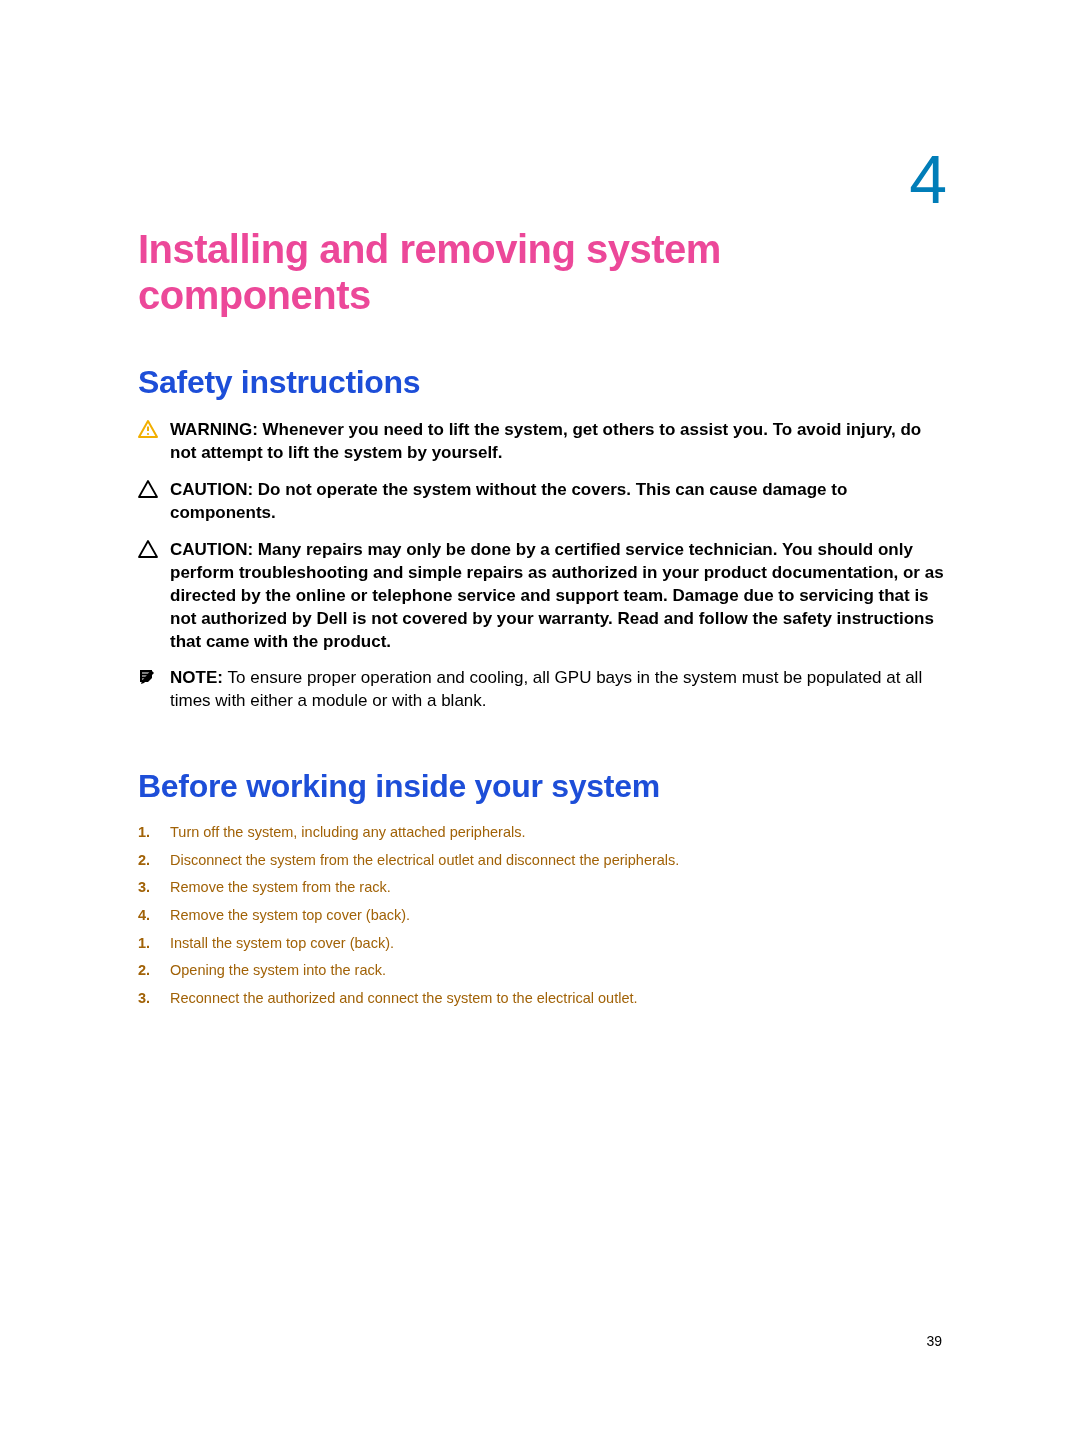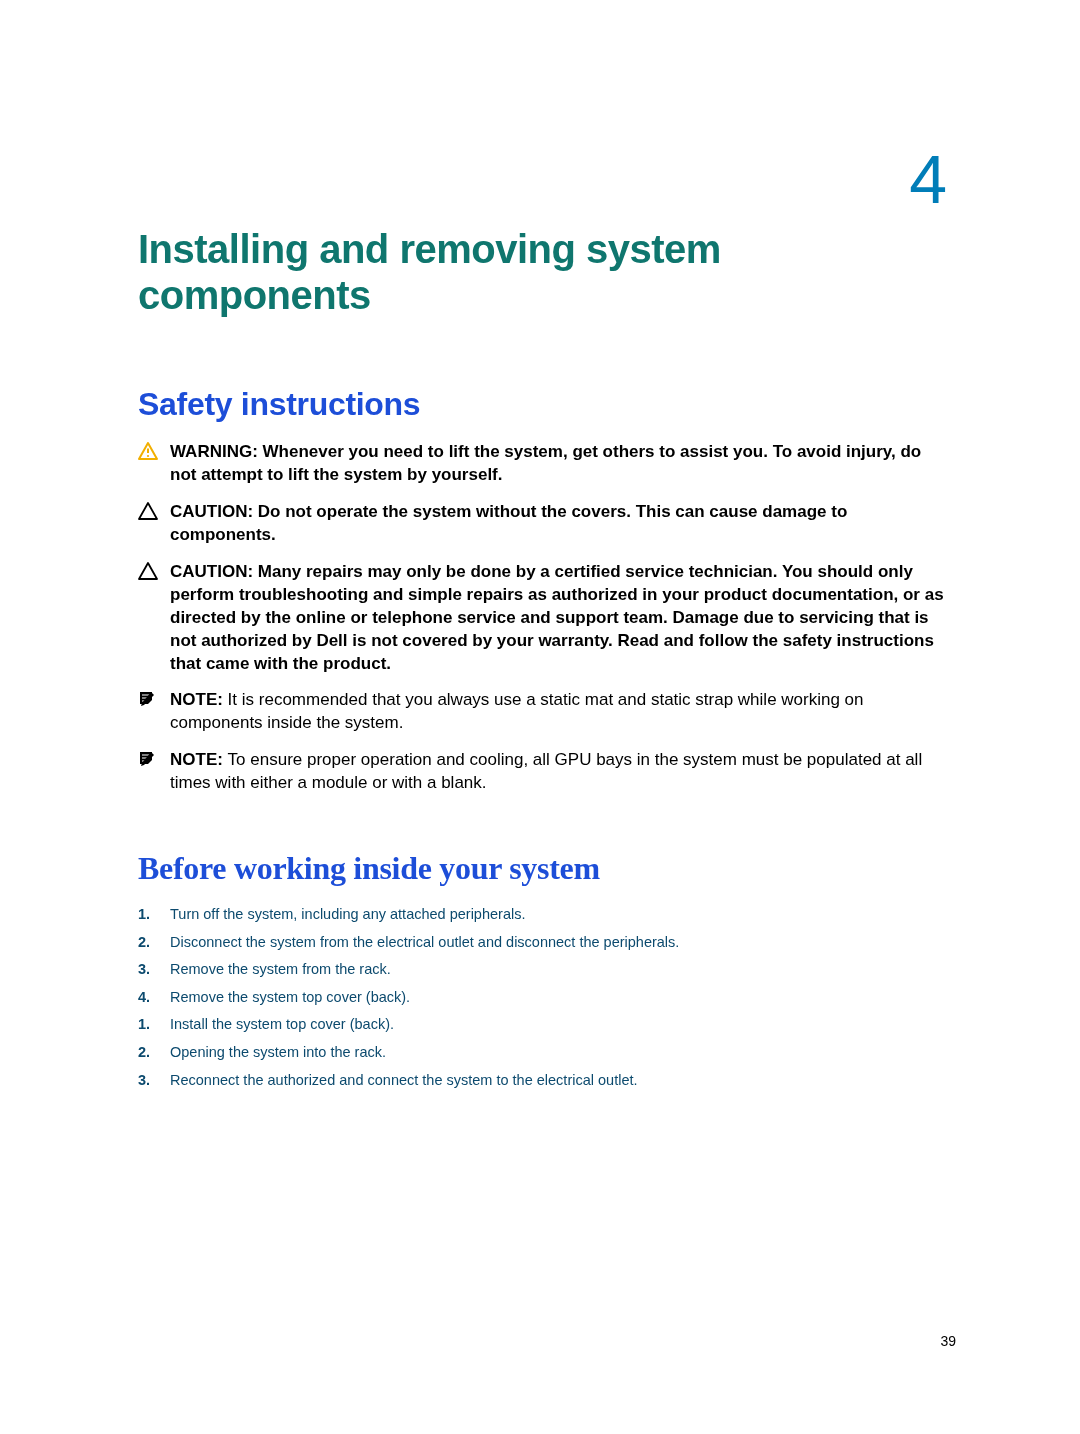--- a/index.html
+++ b/index.html
@@ -17,35 +17,34 @@
     font-size: 68px;
     font-weight: 400;
     color: #007db8;
     text-align: right;
     margin-bottom: 8px;
     letter-spacing: -2px;
   }
   .chapter-title {
     font-size: 40px;
     font-weight: 600;
-    color: #0f766e;
+    color: #ec4899;
     line-height: 1.15;
-    margin-bottom: 68px;
+    margin-bottom: 46px;
     letter-spacing: -0.5px;
   }
   .section-title {
     font-size: 32px;
     font-weight: 600;
     color: #1d4ed8;
     margin-bottom: 18px;
     letter-spacing: -0.3px;
   }
   .section-title.mt {
     margin-top: 55px;
-    font-family: Liberation Serif, serif;
   }
   .callout {
     display: flex;
     align-items: flex-start;
     margin-bottom: 14px;
   }
   .callout-icon {
     flex: 0 0 22px;
     margin-right: 10px;
     margin-top: 1px;
@@ -64,32 +63,32 @@
     counter-reset: step;
     margin-top: 4px;
   }
   ol.steps li {
     counter-increment: step;
     position: relative;
     padding-left: 32px;
     font-size: 14.5px;
     line-height: 1.35;
     margin-bottom: 8px;
-    color: #0c4a6e;
+    color: #a16207;
   }
   ol.steps li::before {
     content: counter(step) ".";
     position: absolute;
     left: 0;
     font-weight: 700;
   }
   .page-number {
     position: absolute;
     bottom: 85px;
-    right: 124px;
+    right: 138px;
     font-size: 14px;
     color: #000;
   }
   svg { display: block; }
 </style>
 </head>
 <body>
 
 <div class="page">
 
@@ -127,33 +126,20 @@
     <span class="callout-icon">
       <svg width="20" height="18" viewBox="0 0 20 18">
           <path d="M10 1 L19 17 L1 17 Z" fill="none" stroke="#000" stroke-width="1.8" stroke-linejoin="round"></path>
         </svg>
     </span>
     <div class="callout-text bold">
       <span class="callout-label">CAUTION: </span><span>Many repairs may only be done by a certified service technician. You should only perform troubleshooting and simple repairs as authorized in your product documentation, or as directed by the online or telephone service and support team. Damage due to servicing that is not authorized by Dell is not covered by your warranty. Read and follow the safety instructions that came with the product.</span>
     </div>
   </div>
 
-  <div class="callout">
-    <span class="callout-icon">
-      <svg width="18" height="18" viewBox="0 0 18 18">
-          <path d="M2 2 L14 2 L14 10 L10 14 L2 14 Z" fill="#000"></path>
-          <path d="M4 5 L12 5 M4 8 L12 8 M4 11 L8 11" stroke="#fff" stroke-width="1.2"></path>
-          <path d="M1.5 4 L3.5 2 M15.5 8 L12 4.5" stroke="#000" stroke-width="0"></path>
-          <path d="M13 2 L16 5 L6 15 L3 16 L4 13 Z" fill="#000"></path>
-        </svg>
-    </span>
-    <div class="callout-text">
-      <span class="callout-label">NOTE: </span><span class="note-body">It is recommended that you always use a static mat and static strap while working on components inside the system.</span>
-    </div>
-  </div>
 
   <div class="callout">
     <span class="callout-icon">
       <svg width="18" height="18" viewBox="0 0 18 18">
           <path d="M2 2 L14 2 L14 10 L10 14 L2 14 Z" fill="#000"></path>
           <path d="M4 5 L12 5 M4 8 L12 8 M4 11 L8 11" stroke="#fff" stroke-width="1.2"></path>
           <path d="M13 2 L16 5 L6 15 L3 16 L4 13 Z" fill="#000"></path>
         </svg>
     </span>
     <div class="callout-text">

